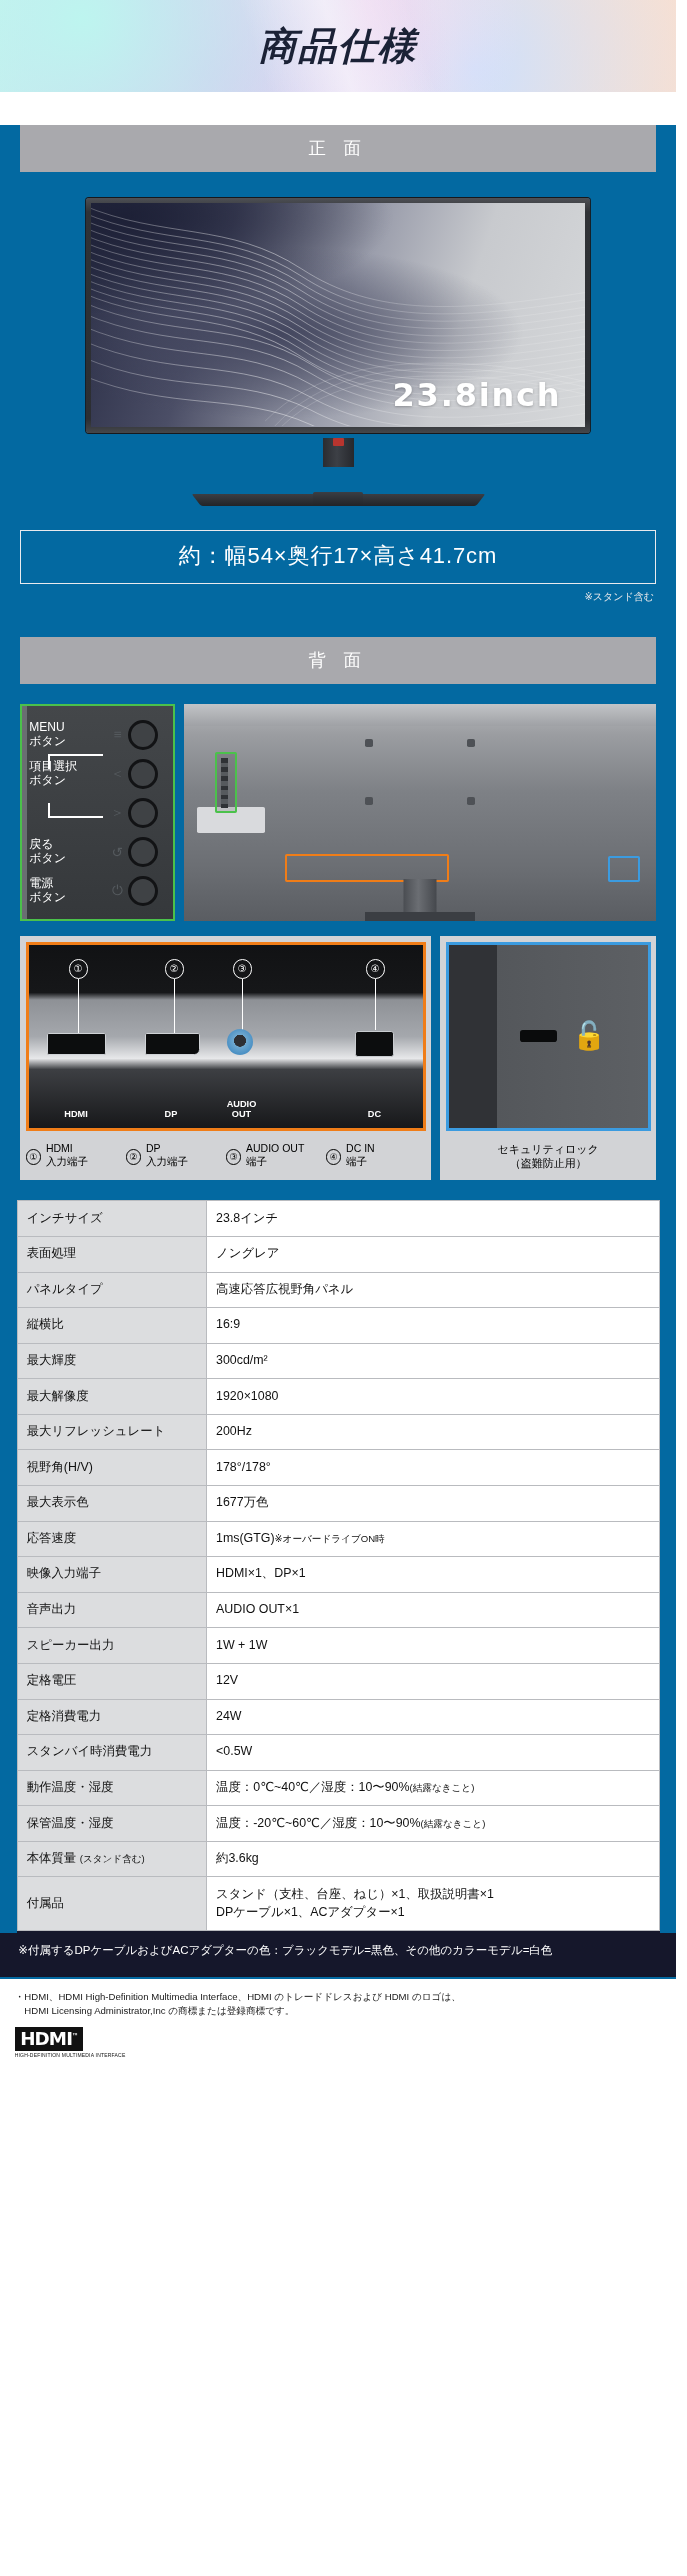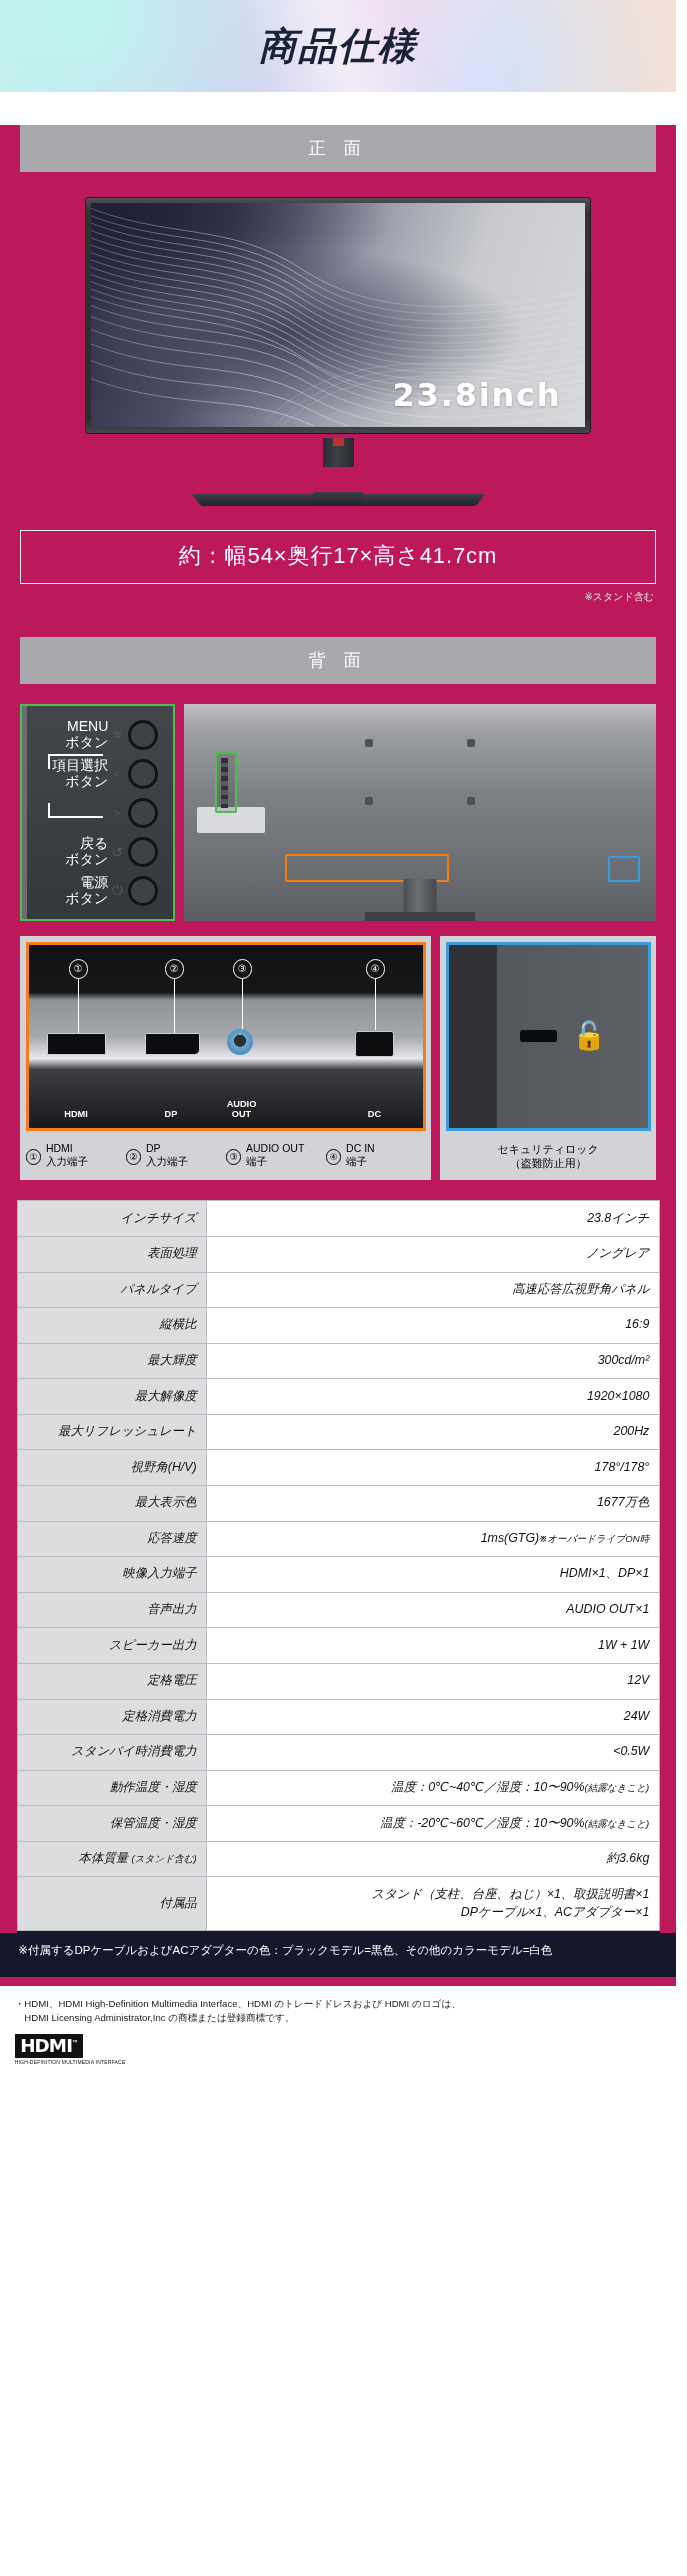--- a/index.html
+++ b/index.html
@@ -27,21 +27,21 @@
     background:linear-gradient(72deg,rgba(255,255,255,0) 38%,rgba(255,255,255,.55) 50%,rgba(255,255,255,0) 62%);
   }
   .hero-title{
     position:absolute;left:0;right:0;top:50%;transform:translateY(-50%);
     text-align:center;font-size:38px;font-weight:bold;font-style:italic;
     letter-spacing:1.8px;color:#1b2236;z-index:2;
     font-family:"DejaVu Sans","Liberation Sans",sans-serif;
   }
 
   
-  .dark{background:#be185d;padding:0 0 9px 0;margin-top:20px;}
+  .dark{background:#0369a1;padding:0 0 2px 0;margin-top:20px;}
   .section-bar{
     margin:33px 20px 0 20px;background:#a9a9ad;color:#fff;
     text-align:center;font-size:17.4px;letter-spacing:6.4px;
     padding:11px 0 12px 0;
   }
 
   
   .front-wrap{padding:26px 0 0 0;display:flex;justify-content:center;}
   .monitor{width:504px;}
   .screen-bezel{
@@ -82,21 +82,21 @@
   
   .back-grid{display:flex;gap:9.2px;margin:20px 20px 0 20px;}
   .btn-panel{
     width:151px;border:2.8px solid #4bc14b;background:#3a3d40;position:relative;
     padding:9.2px 0 9.2px 0;
     background-image:
       linear-gradient(90deg,#6a6e72 0 5.5px,rgba(0,0,0,0) 5.5px),
       linear-gradient(180deg,#44474a,#35383b);
   }
   .btn-row{display:flex;align-items:center;height:39px;padding-left:7.3px;}
-  .btn-label{color:#fff;font-size:14px;line-height:1.1;text-align:right;width:79px;}
+  .btn-label{color:#fff;font-size:12px;line-height:1.1;text-align:left;width:79px;}
   .btn-glyph{color:#555a5e;font-size:13.8px;width:18.3px;text-align:center;}
   .btn-knob{
     width:24px;height:24px;border-radius:50%;
     border:3.7px solid #121315;margin-left:1.8px;
     background:#3f4245;
   }
   .bracket{
     position:absolute;left:26px;width:53px;border-left:2.8px solid #fff;
   }
   .bracket.top{top:48px;height:13px;border-top:2.8px solid #fff;}
@@ -157,21 +157,21 @@
     font-size:9.2px;display:flex;align-items:center;justify-content:center;margin-top:7.3px;color:#000;}
   .legend-text{font-size:10.5px;line-height:1.3;color:#000;}
   .legend-lock{width:206px;background:#d2d3d6;padding:5.5px 5.5px 9.2px 5.5px;
     font-size:11px;line-height:1.35;color:#000;text-align:center;}
 
   
   .spec-wrap{margin:20px 16.5px 0 16.5px;background:#15172b;padding-bottom:1.8px;}
   table.spec{width:100%;border-collapse:collapse;background:#fff;}
   table.spec th,table.spec td{
     border:0.9px solid #b9bbbf;padding:8.3px 9.2px;font-size:12.4px;color:#111;
-    text-align:right;vertical-align:middle;line-height:1.45;font-style:italic;
+    text-align:left;vertical-align:middle;line-height:1.45;
   }
   table.spec th{background:#dcdddf;font-weight:normal;width:170px;}
   .sm{font-size:9.6px;}
 
   .notes{background:#15172b;color:#fff;font-size:11.5px;line-height:1.65;padding:8.3px 18.3px 16.5px 18.3px;}
 
   
   .footer{background:#fff;padding:11px 14.7px 14.7px 14.7px;}
   .footer p{margin:0;font-size:9.6px;line-height:1.5;color:#1a1a1a;}
   .hdmi-logo{margin-top:9.2px;display:inline-block;}

